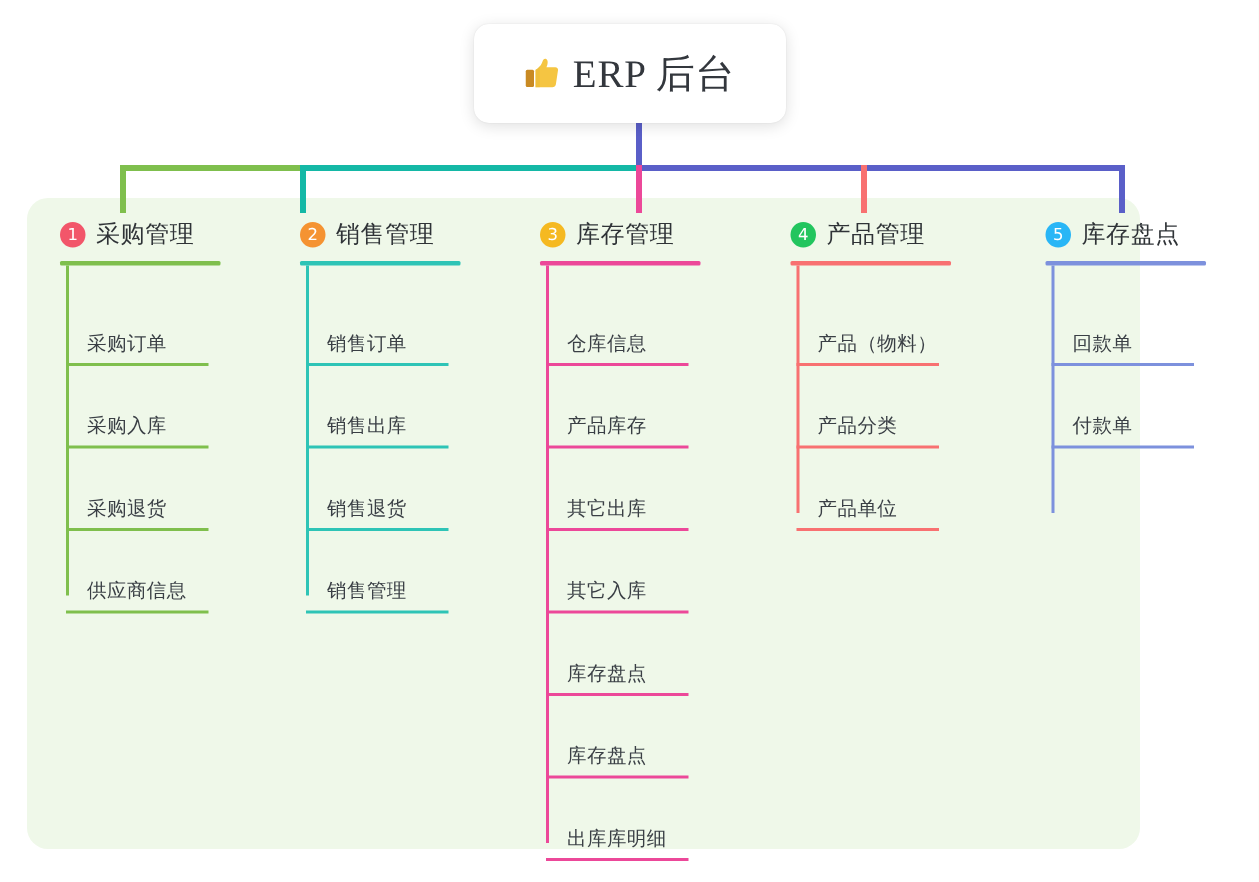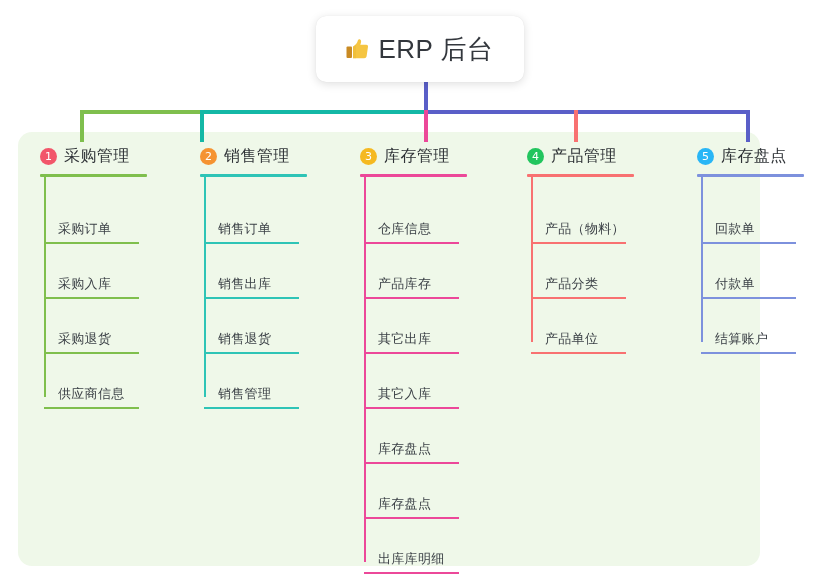--- a/index.html
+++ b/index.html
@@ -24,20 +24,21 @@
     width: 208px;
     height: 66px;
     background: #ffffff;
     border-radius: 10px;
     box-shadow: 0 2px 10px rgba(0,0,0,0.13), 0 0 1px rgba(0,0,0,0.10);
     display: flex;
     align-items: center;
     justify-content: center;
     gap: 9px;
     z-index: 5;
+    font-family: Liberation Serif, serif;
   }
   #title-card .title-text {
     font-size: 26px;
     color: #33373d;
     letter-spacing: 0.5px;
     white-space: nowrap;
   }
   .thumb-emoji {
     position: relative;
     width: 23px;
@@ -316,18 +317,14 @@
   <div class="items">
       <div class="spine" style="background: rgb(125, 145, 221); height: 165px;"></div>
       <div class="item">
         <span class="item-label">回款单</span>
         <div class="item-rule" style="background: rgb(125, 145, 221);"></div>
       </div>
       <div class="item">
         <span class="item-label">付款单</span>
         <div class="item-rule" style="background: rgb(125, 145, 221);"></div>
       </div>
-      <div class="item">
-        <span class="item-label">结算账户</span>
-        <div class="item-rule" style="background: rgb(125, 145, 221);"></div>
-      </div>
     </div>
 </div>
 
 </body></html>

